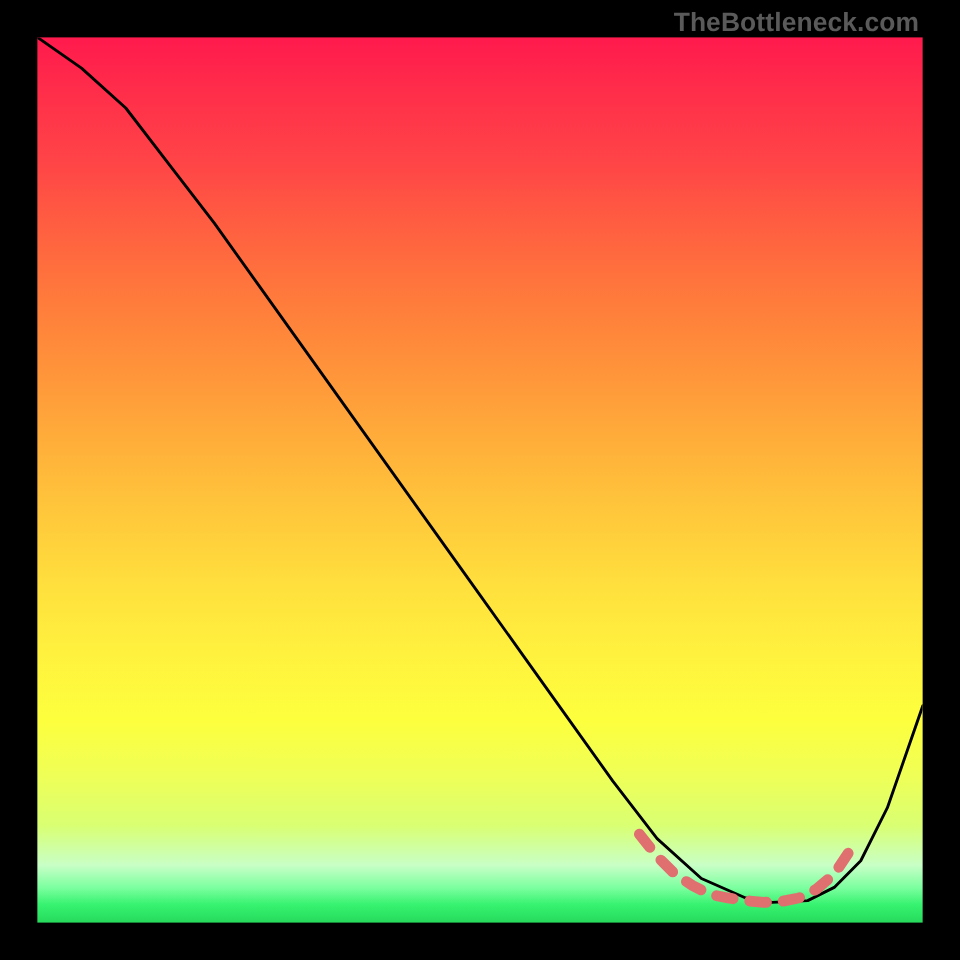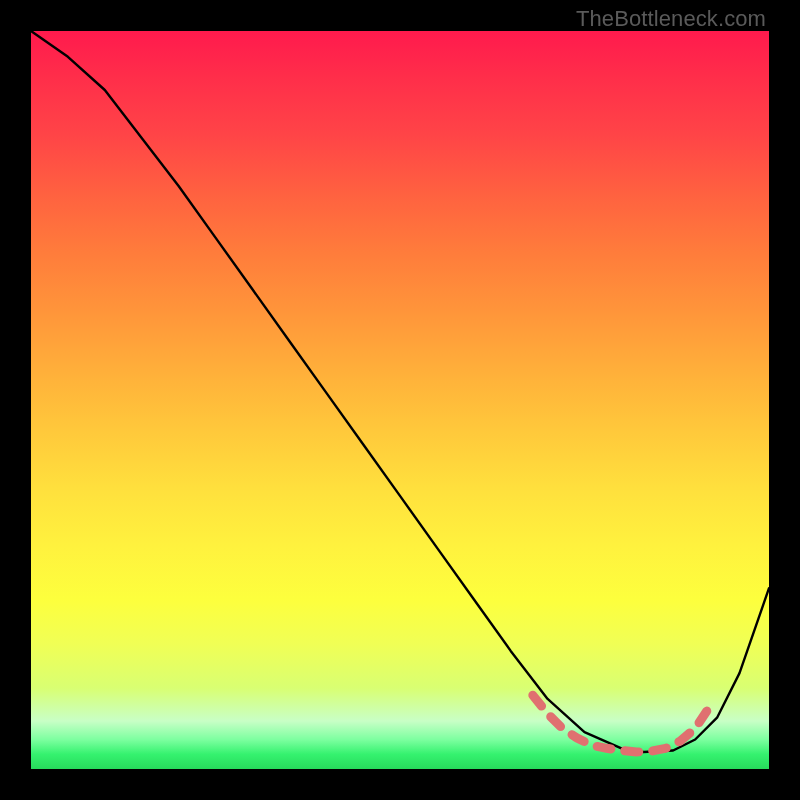--- a/index.html
+++ b/index.html
@@ -52,21 +52,21 @@
       #27da5b 100%
     );
   }
 
   .watermark {
     position: absolute;
     top: 6px;
     right: 34px;
     color: #5a5a5a;
     font-size: 22px;
-    font-weight: 400;
+    font-weight: 700;
     letter-spacing: 0.1px;
     user-select: none;
   }
 
   svg.curve-svg {
     position: absolute;
     inset: 0;
     width: 738px;
     height: 738px;
   }

